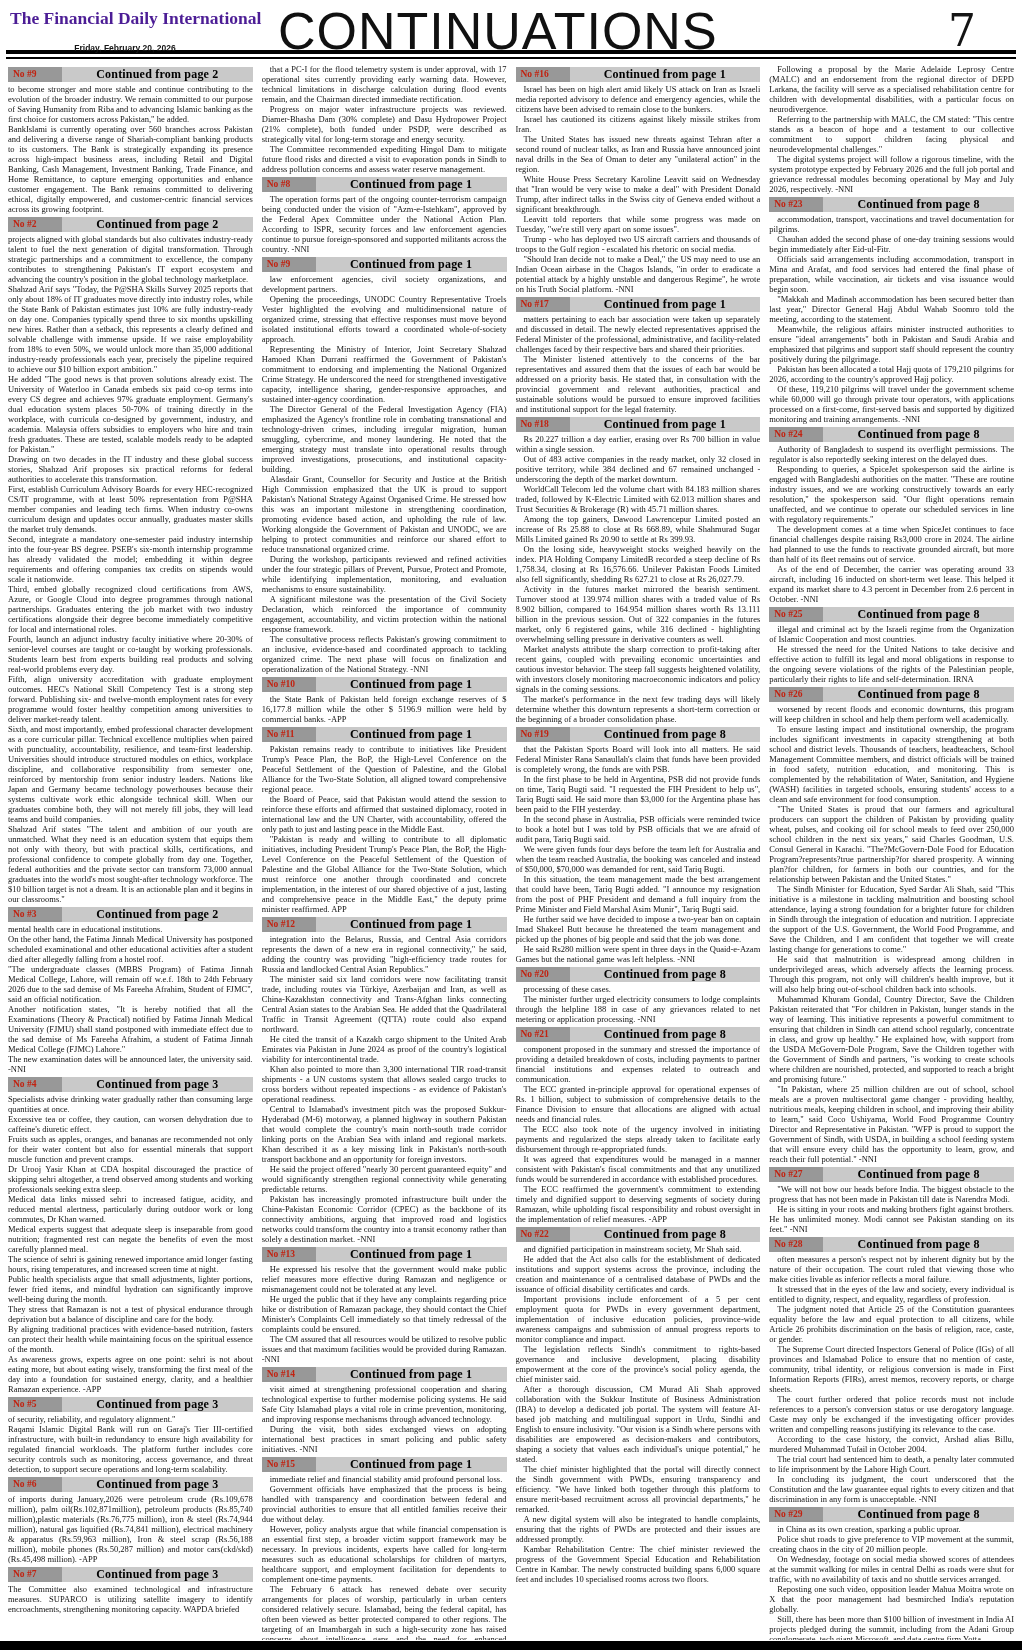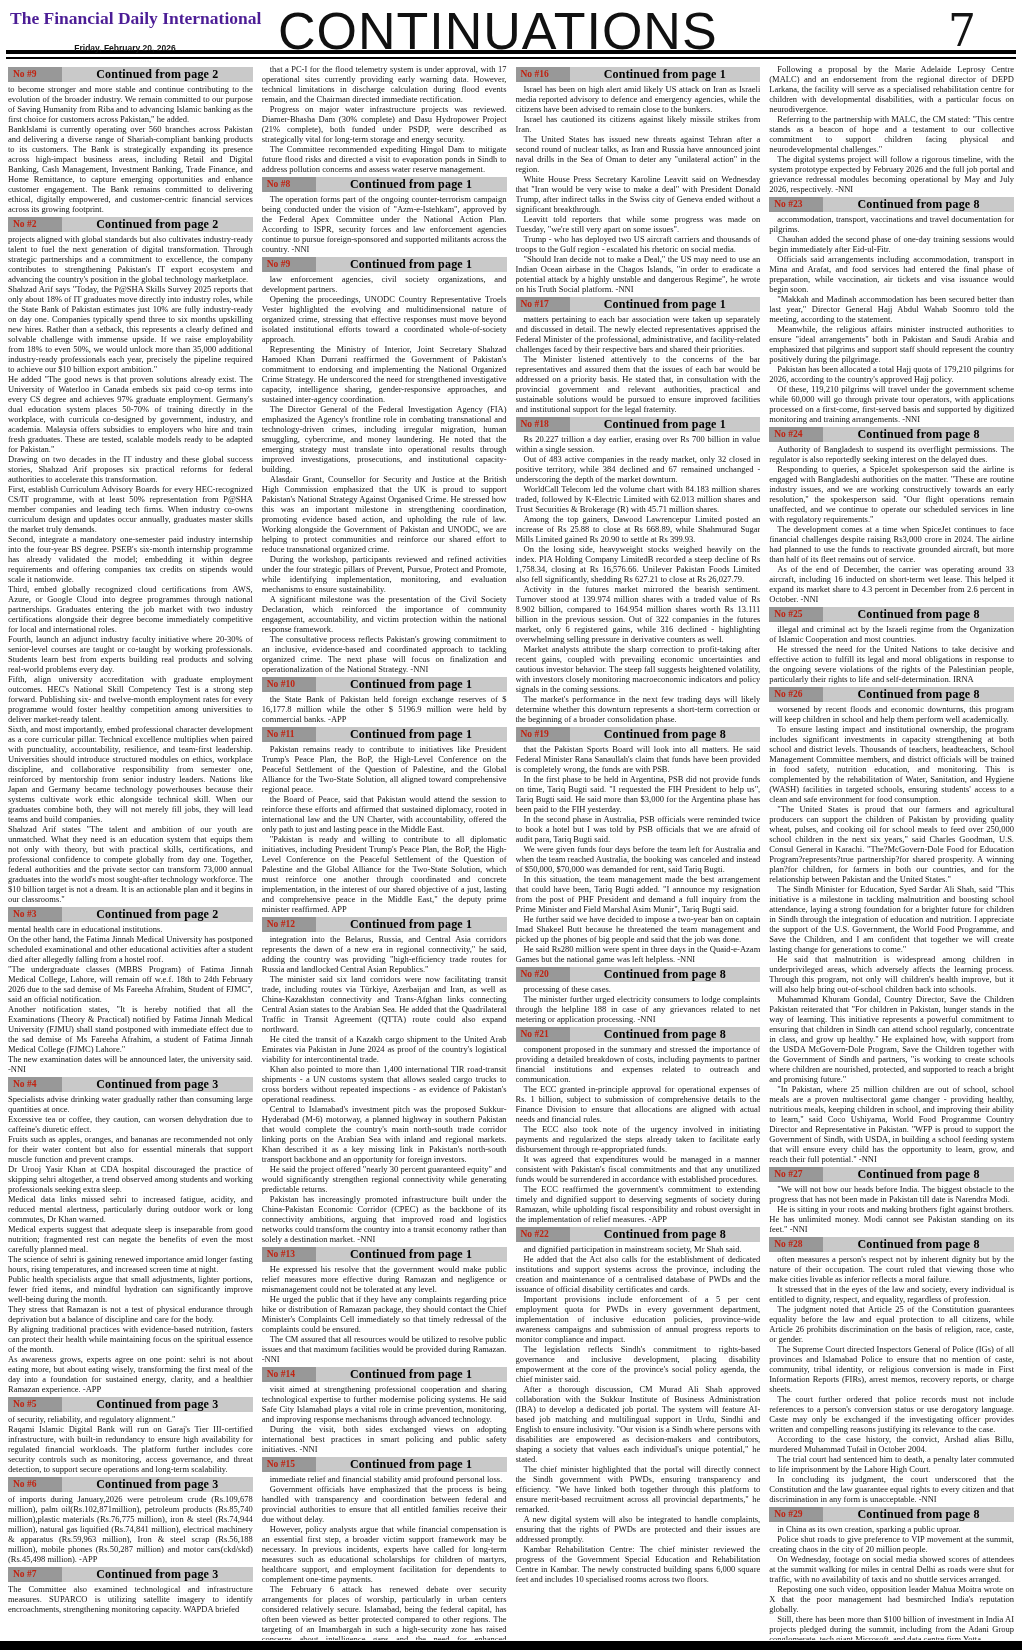--- a/index.html
+++ b/index.html
@@ -134,21 +134,21 @@
       <p>Pakistan remains ready to contribute to initiatives like President Trump's Peace Plan, the BoP, the High-Level Conference on the Peaceful Settlement of the Question of Palestine, and the Global Alliance for the Two-State Solution, all aligned toward comprehensive regional peace.</p>
       <p>the Board of Peace, said that Pakistan would attend the session to reinforce these efforts and affirmed that sustained diplomacy, rooted in international law and the UN Charter, with accountability, offered the only path to just and lasting peace in the Middle East.</p>
       <p>"Pakistan is ready and willing to contribute to all diplomatic initiatives, including President Trump's Peace Plan, the BoP, the High-Level Conference on the Peaceful Settlement of the Question of Palestine and the Global Alliance for the Two-State Solution, which must reinforce one another through coordinated and concrete implementation, in the interest of our shared objective of a just, lasting and comprehensive peace in the Middle East," the deputy prime minister reaffirmed. APP</p>
       <div class="sec-header">
         <span class="sec-no">No #12</span>
         <span class="sec-title">Continued from page 1</span>
       </div>
       <p>integration into the Belarus, Russia, and Central Asia corridors represents the dawn of a new era in regional connectivity," he said, adding the country was providing "high-efficiency trade routes for Russia and landlocked Central Asian Republics."</p>
       <p>The minister said six land corridors were now facilitating transit trade, including routes via Türkiye, Azerbaijan and Iran, as well as China-Kazakhstan connectivity and Trans-Afghan links connecting Central Asian states to the Arabian Sea. He added that the Quadrilateral Traffic in Transit Agreement (QTTA) route could also expand northward.</p>
       <p>He cited the transit of a Kazakh cargo shipment to the United Arab Emirates via Pakistan in June 2024 as proof of the country's logistical viability for intercontinental trade.</p>
-      <p>Khan also pointed to more than 1,400 international TIR road-transit shipments - a UN customs system that allows sealed cargo trucks to cross borders without repeated inspections - as evidence of Pakistan's operational readiness.</p>
+      <p>Khan also pointed to more than 3,300 international TIR road-transit shipments - a UN customs system that allows sealed cargo trucks to cross borders without repeated inspections - as evidence of Pakistan's operational readiness.</p>
       <p>Central to Islamabad's investment pitch was the proposed Sukkur-Hyderabad (M-6) motorway, a planned highway in southern Pakistan that would complete the country's main north-south trade corridor linking ports on the Arabian Sea with inland and regional markets. Khan described it as a key missing link in Pakistan's north-south transport backbone and an opportunity for foreign investors.</p>
       <p>He said the project offered "nearly 30 percent guaranteed equity" and would significantly strengthen regional connectivity while generating predictable returns.</p>
       <p>Pakistan has increasingly promoted infrastructure built under the China-Pakistan Economic Corridor (CPEC) as the backbone of its connectivity ambitions, arguing that improved road and logistics networks could transform the country into a transit economy rather than solely a destination market. -NNI</p>
       <div class="sec-header">
         <span class="sec-no">No #13</span>
         <span class="sec-title">Continued from page 1</span>
       </div>
       <p>He expressed his resolve that the government would make public relief measures more effective during Ramazan and negligence or mismanagement could not be tolerated at any level.</p>
       <p>He urged the public that if they have any complaints regarding price hike or distribution of Ramazan package, they should contact the Chief Minister's Complaints Cell immediately so that timely redressal of the complaints could be ensured.</p>
       <p>The CM assured that all resources would be utilized to resolve public issues and that maximum facilities would be provided during Ramazan. -NNI</p>

